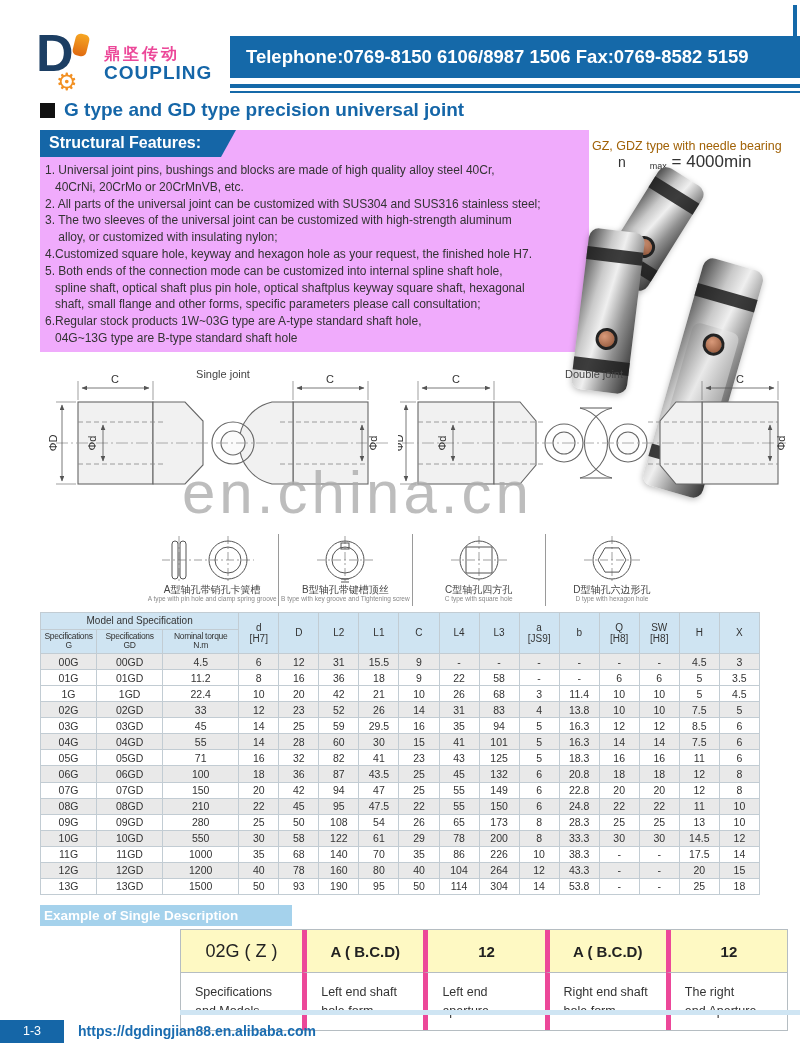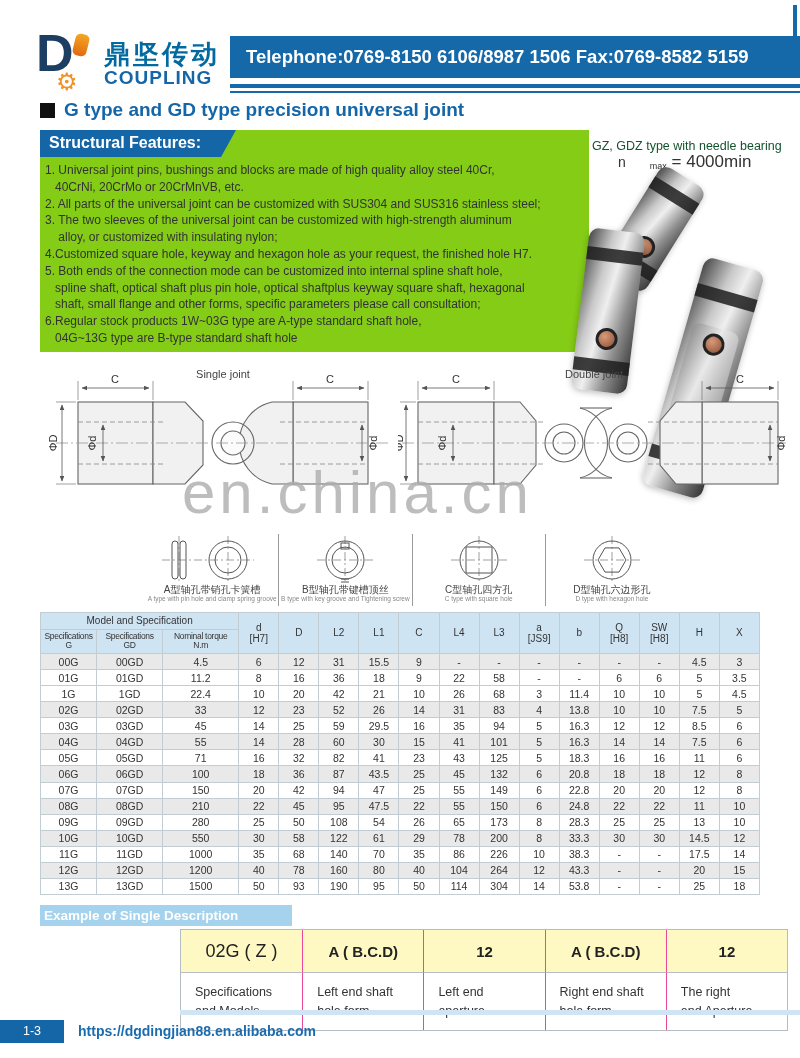--- a/index.html
+++ b/index.html
@@ -7,43 +7,43 @@
         font-family:"Liberation Sans",sans-serif;color:#333;}
 
   
   .logo{position:absolute;left:34px;top:26px;display:flex;align-items:center;gap:6px;}
   .logo-mark{position:relative;width:64px;height:62px;}
   .logo-d{position:absolute;left:2px;top:-4px;font-size:52px;font-weight:900;color:#1c3e63;line-height:62px;}
   .logo-blob{position:absolute;right:10px;top:8px;width:14px;height:22px;border-radius:5px;
              background:linear-gradient(#f6a623,#e06a10);transform:rotate(14deg);}
   .logo-gear{position:absolute;left:22px;bottom:-6px;font-size:24px;color:#f29022;line-height:24px;}
   .logo-text{display:flex;flex-direction:column;line-height:1.05;}
-  .logo-cn{font-size:26px;font-weight:700;color:#0369a1;letter-spacing:3px;margin-top:15px;}
+  .logo-cn{font-size:16px;font-weight:700;color:#ec4899;letter-spacing:3px;margin-top:15px;}
   .logo-en{font-size:19px;font-weight:800;color:#1566a8;letter-spacing:1px;}
   .contact-bar{position:absolute;left:230px;top:36px;width:570px;height:42px;background:#1569a9;
                color:#fff;font-size:18.5px;font-weight:700;line-height:42px;padding-left:16px;box-sizing:border-box;white-space:nowrap;}
   .accent1{position:absolute;left:230px;top:84px;width:570px;height:4px;background:#1569a9;}
   .accent2{position:absolute;left:230px;top:91px;width:570px;height:2px;background:#1569a9;}
   .edge-tick{position:absolute;left:793px;top:5px;width:4px;height:38px;background:#1569a9;}
 
   
   .title-row{position:absolute;left:40px;top:99px;display:flex;align-items:center;gap:9px;}
   .title-bullet{width:15px;height:15px;background:#111;}
   .page-title{font-size:19px;font-weight:700;color:#1566a8;}
 
   
-  .features{position:absolute;left:40px;top:130px;width:549px;height:222px;background:#84cc16;}
+  .features{position:absolute;left:40px;top:130px;width:549px;height:222px;background:#f0abfc;}
   .features-banner{position:absolute;left:0;top:0;width:196px;height:27px;background:#1566a7;
                    clip-path:polygon(0 0,100% 0,calc(100% - 15px) 100%,0 100%);
                    color:#fff;font-size:16px;font-weight:700;line-height:26px;padding-left:9px;box-sizing:border-box;}
   .features-list{position:absolute;left:5px;top:32px;width:540px;font-size:12px;line-height:1.4;color:#333;}
   .feature-item{white-space:pre-line;}
 
   
-  .prod-caption{position:absolute;left:592px;top:139px;font-size:12.5px;color:#14532d;white-space:nowrap;}
+  .prod-caption{position:absolute;left:592px;top:139px;font-size:12.5px;color:#a16207;white-space:nowrap;}
   .prod-speed{position:absolute;left:618px;top:152px;font-size:17px;color:#333;}
   .prod-speed .n{font-size:14px;}
   .prod-speed .sub{font-size:9px;vertical-align:-2px;padding-left:24px;}
   .photo{position:absolute;left:572px;top:168px;width:228px;height:330px;}
   .joint{position:absolute;border-radius:10px;
          background:linear-gradient(100deg,#454545,#c9c9c9 30%,#efefef 46%,#909090 70%,#343434);
          box-shadow:0 2px 6px rgba(0,0,0,.25);}
   .joint .band{position:absolute;left:0;width:100%;height:13px;background:#1d1d1d;opacity:.85;}
   .joint .b1{top:12%;} .joint .b2{bottom:12%;}
   .joint .pin{position:absolute;width:16px;height:16px;border-radius:50%;border:3px solid #222;
@@ -85,21 +85,21 @@
                        white-space:pre-line;line-height:1.15;padding:2px 0;}
   .spec-table thead .subh{font-size:8.5px;letter-spacing:-.3px;}
   .spec-table tbody td{font-size:10.5px;color:#333;padding:1.5px 1px;line-height:1.15;background:#fff;}
   .spec-table tbody tr.shaded td{background:#e9e9e9;}
 
   
   .order-banner{position:absolute;left:40px;top:905px;width:252px;height:21px;background:#a5d2ec;
                 color:#fff;font-size:13.5px;font-weight:700;line-height:21px;padding-left:4px;box-sizing:border-box;}
   .order-table{position:absolute;left:180px;top:929px;width:606px;border:1px solid #b5bdc2;}
   .order-row{display:grid;grid-template-columns:repeat(5,1fr);}
-  .order-row > div{border-left:1px solid #ec4899;display:flex;align-items:center;box-sizing:border-box;}
+  .order-row > div{border-left:5px solid #ec4899;display:flex;align-items:center;box-sizing:border-box;}
   .order-row > div:first-child{border-left:none;}
   .order-top > div{height:42px;background:#fef9c3;justify-content:center;font-size:15px;font-weight:700;color:#222;}
   .order-top > div:first-child{font-size:18px;font-weight:400;}
   .order-bottom > div{height:58px;background:#fff;border-top:1px solid #b5bdc2;
                       font-size:12.5px;color:#333;padding-left:14px;white-space:pre-line;line-height:1.5;}
   .order-strip{position:absolute;left:180px;top:1010px;width:620px;height:5px;background:#cfe5f3;}
 
   
   .page-badge{position:absolute;left:0;top:1020px;width:64px;height:23px;background:#1566a7;
               color:#fff;font-size:12.5px;line-height:23px;text-align:center;}

